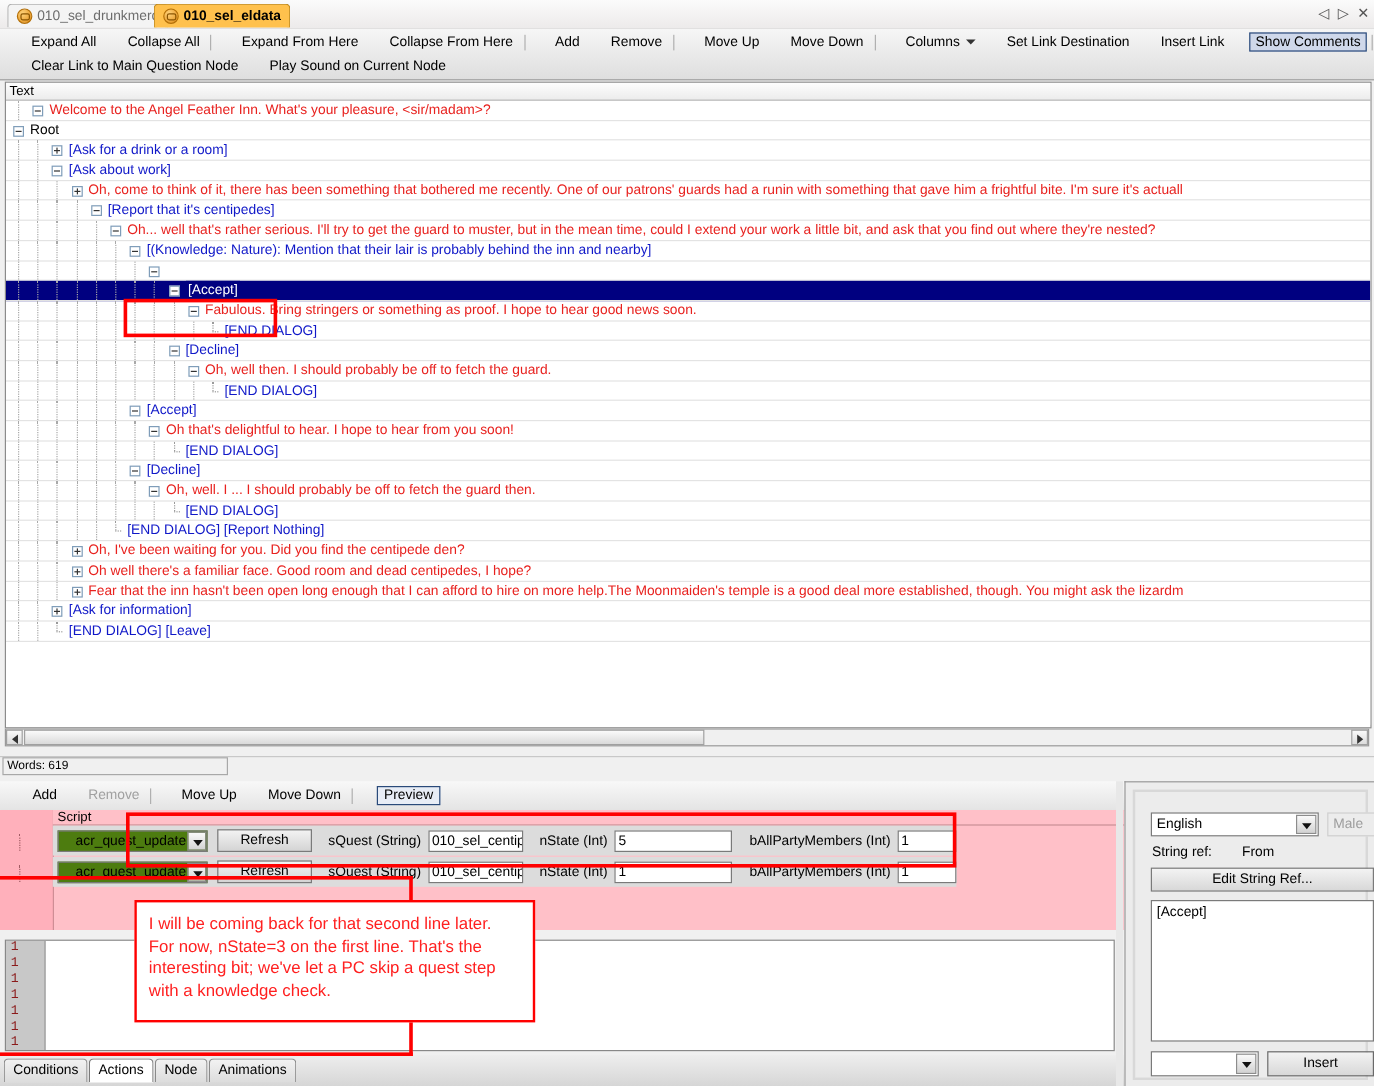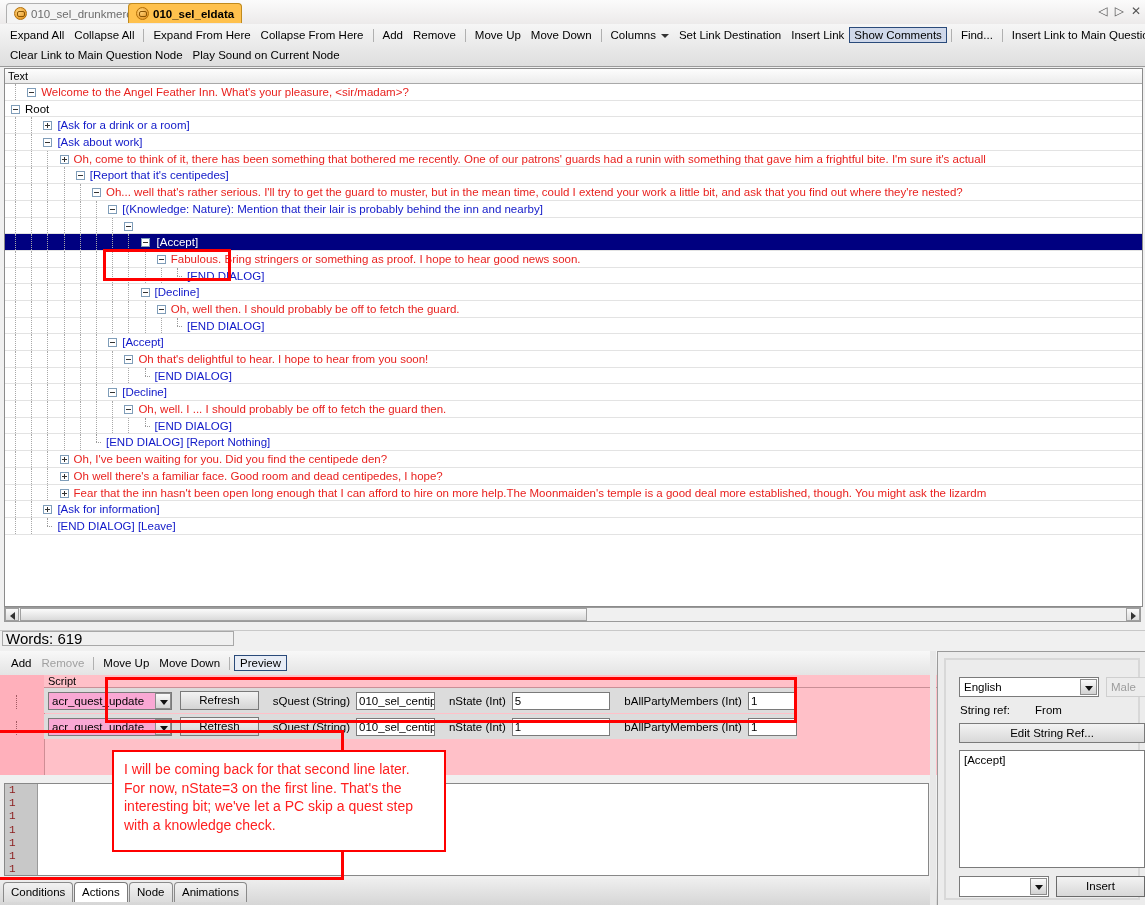--- a/index.html
+++ b/index.html
@@ -38,21 +38,21 @@
   
   .menubar{
     position:absolute;left:0;top:24px;width:1145px;height:42px;
     background:linear-gradient(#f6f6f6,#dedede);
     border-bottom:1px solid #9a9a9a;
     font-size:11.5px;
   }
   .menurow{position:absolute;left:5px;height:20px;display:flex;align-items:center;}
   .menurow.r1{top:1px;}
   .menurow.r2{top:21px;}
-  .mi{padding:1px 5px;white-space:nowrap;color:#000;}
+  .mi{padding:1px 5px;white-space:nowrap;color:#000;margin-left:16px;}
   .misep{width:1px;height:13px;background:#b0b0b0;margin:0 4px;}
   .mi.boxed{border:1px solid #2a4a7a;background:#cfd8ea;padding:1px 4px;}
   .mi.caret::after{content:"";display:inline-block;margin-left:5px;
     border-left:4px solid transparent;border-right:4px solid transparent;
     border-top:4px solid #333;vertical-align:middle;}
 
   
   .treewrap{position:absolute;left:4px;top:68px;width:1137px;height:537px;
     border:1px solid #8b8b8b;background:#fff;overflow:hidden;}
   .treehead{height:15px;background:linear-gradient(#fdfdfd,#ececec);
@@ -84,46 +84,46 @@
   .hs-left{left:0;}.hs-right{right:0;}
   .hs-arrow{position:absolute;left:4px;top:3px;width:0;height:0;}
   .hs-left .hs-arrow{border-top:4px solid transparent;border-bottom:4px solid transparent;border-right:5px solid #333;}
   .hs-right .hs-arrow{border-top:4px solid transparent;border-bottom:4px solid transparent;border-left:5px solid #333;}
   .hs-thumb{position:absolute;left:15px;top:0;width:567px;height:13px;
     background:linear-gradient(#fbfbfb,#dadada);border:1px solid #a0a0a0;box-sizing:border-box;}
 
   
   .wordsbar{position:absolute;left:0;top:630px;width:1145px;height:16px;
     background:#f0f0f0;border-top:1px solid #c8c8c8;}
-  .wordsbox{position:absolute;left:2px;top:0;width:232px;height:15px;
+  .wordsbox{position:absolute;left:2px;top:0;width:188px;height:15px;
     border:1px solid #a8a8a8;background:#f0f0f0;box-sizing:border-box;
-    font-size:15px;line-height:13px;padding-left:3px;}
+    font-size:10px;line-height:13px;padding-left:3px;}
 
   
   .actbar{position:absolute;left:0;top:651px;width:937px;height:24px;
     background:linear-gradient(#f8f8f8,#e4e4e4);border-bottom:1px solid #b5b5b5;
     display:flex;align-items:center;padding-left:6px;font-size:11.5px;}
   .actbar .mi.dim{color:#a0a0a0;}
   .actbar .mi.btn{border:1px solid #2a4a7a;background:#e8edf6;padding:1px 5px;}
 
   
   .scriptpanel{position:absolute;left:0;top:675px;width:937px;height:100px;
     background:#ffc0c8;}
   .sp-gutter{position:absolute;left:0;top:0;width:44px;height:100px;background:#ffb0bb;
     border-right:1px solid #cf8d95;}
   .grid-head{position:absolute;left:44px;top:0;width:893px;height:13px;
     background:#ffc0c8;border-bottom:1px solid #c98f96;font-size:11px;
     padding-left:4px;box-sizing:border-box;line-height:12px;}
   .grow{position:absolute;left:44px;height:25px;display:flex;align-items:center;
     background:#dcdcdc;}
   .grow.r1{top:13px;width:753px;}
   .grow.r2{top:39px;width:753px;}
-  .combo{position:relative;width:145px;height:18px;background:#f9a8d4;
+  .combo{position:relative;width:145px;height:18px;background:#4d7c0f;
     border:1px solid #7a7a7a;box-sizing:border-box;margin-left:4px;
-    font-size:11.5px;line-height:16px;padding-left:3px;}
+    font-size:11.5px;line-height:16px;padding-left:14px;}
   .combo .arrowbtn{position:absolute;right:0;top:0;width:16px;height:16px;
     background:linear-gradient(#fafafa,#d2d2d2);border:1px solid #8c8c8c;box-sizing:border-box;}
   .combo .arrowbtn::after{content:"";position:absolute;left:4px;top:6px;
     border-left:4px solid transparent;border-right:4px solid transparent;border-top:5px solid #111;}
   .gbtn{width:92px;height:19px;margin-left:8px;
     background:linear-gradient(#f3f3f3,#d4d4d4);border:1px solid #7a7a7a;
     box-sizing:border-box;text-align:center;font-size:11.5px;line-height:17px;}
   .glabel{font-size:11.5px;margin-left:14px;white-space:nowrap;}
   .gfield{height:18px;background:#fff;border:1px solid #7a7a7a;box-sizing:border-box;
     font-size:11.5px;line-height:16px;padding-left:2px;margin-left:6px;overflow:hidden;}

